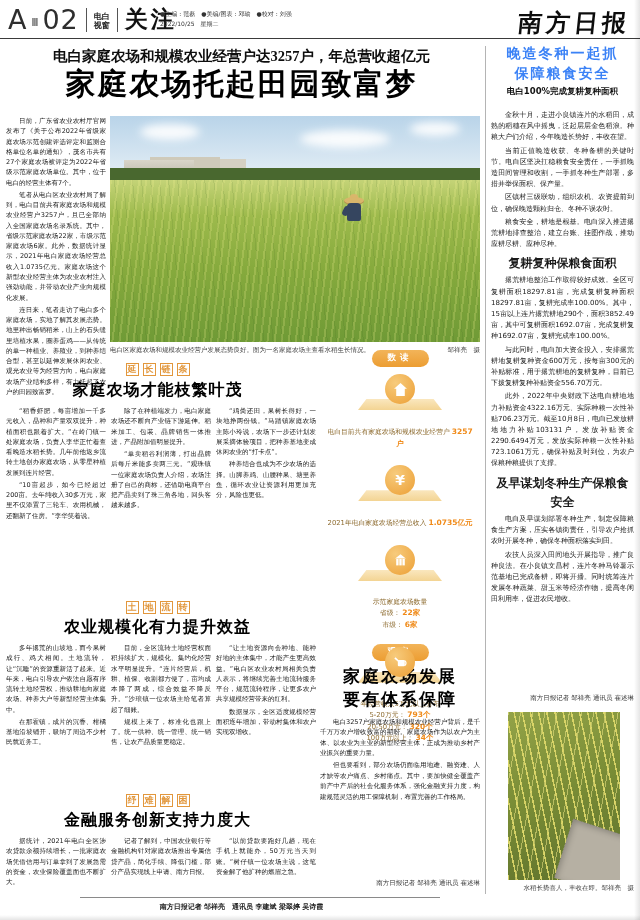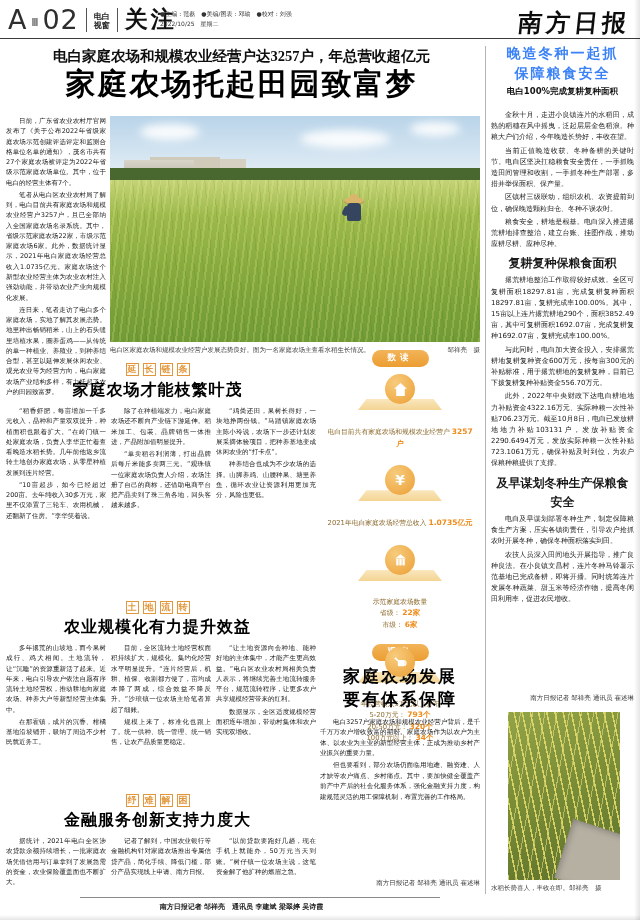--- a/index.html
+++ b/index.html
@@ -91,21 +91,21 @@
   .sb-body p { text-indent:2em; margin-bottom:2px; }
   .sb-subhead { text-indent:0 !important; text-align:center; font-weight:bold; font-size:12px; margin:4px 0 3px; }
   .sb-byline { position:absolute; right:0; top:650px; font-size:6.5px; color:#333; }
   .sb-photo { position:absolute; left:17px; top:668px; width:112px; height:168px; overflow:hidden;
     background:linear-gradient(160deg,#93a348 0%, #7a8d36 45%, #5d712c 100%); }
   .sb-photo .stalks { position:absolute; inset:0;
     background:repeating-linear-gradient(78deg, rgba(230,222,110,0.85) 0 1.5px, rgba(0,0,0,0) 1.5px 8px),
                repeating-linear-gradient(100deg, rgba(250,240,140,0.5) 0 1px, rgba(0,0,0,0) 1px 12px); }
   .sb-photo .concrete { position:absolute; right:-12px; bottom:-10px; width:70px; height:62px; background:#b6b0a3;
     transform:rotate(18deg); box-shadow:inset 2px 2px 6px rgba(0,0,0,0.25); }
-  .sb-caption { position:absolute; left:0; right:0; top:840px; display:flex; justify-content:flex-start; font-size:6.5px; color:#3f3f3f; }
+  .sb-caption { position:absolute; left:0; right:0; top:840px; display:flex; justify-content:flex-end; font-size:6.5px; color:#3f3f3f; }
 </style>
 </head>
 <body>
 
 <div>
 
   <div class="hdr">
     <div class="pagecode">
       <span class="pc-big">A</span>
       <span class="pc-sub">Ⅲ</span>

